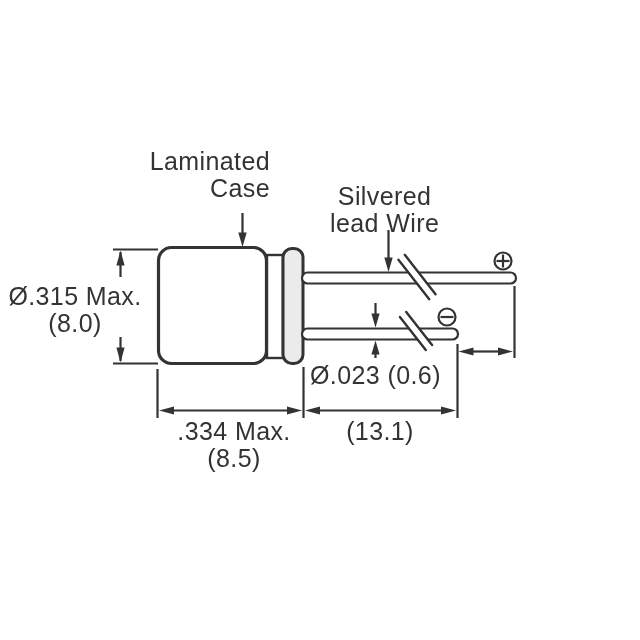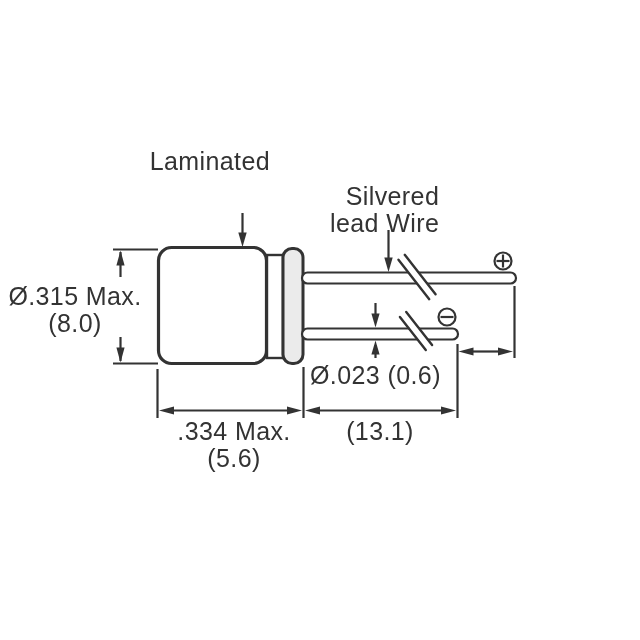--- a/index.html
+++ b/index.html
@@ -24,21 +24,21 @@
   .lbl {
     position: absolute;
     font-size: 25px;
     line-height: 27px;
     letter-spacing: 0.4px;
     white-space: nowrap;
     color: #333333;
   }
   .ta-r { text-align: right; }
   .ta-c { text-align: center; }
-  .ta-l { text-align: right; }
+  .ta-l { text-align: center; }
 </style>
 </head>
 <body>
 
 <div class="stage">
 
   <svg width="640" height="640" viewBox="0 0 640 640">
     <g stroke="#333333" fill="none" stroke-width="2.2">
 
       <rect x="158.5" y="247.5" width="108" height="116" rx="13" fill="#ffffff" stroke-width="3.2"></rect>
@@ -115,37 +115,38 @@
         <line x1="318" y1="410.5" x2="442" y2="410.5"></line>
         <polygon points="305,410.5 320,406.4 320,414.6" stroke="none"></polygon>
         <polygon points="456,410.5 441,406.4 441,414.6" stroke="none"></polygon>
       </g>
 
     </g>
   </svg>
 
   <div class="lbl ta-r" style="left:118px; top:148px; width:152px;">
     <div>Laminated</div>
+    <div>Case</div>
   </div>
 
   <div class="lbl ta-l" style="left:330px; top:183px;">
     <div>Silvered</div>
     <div>lead Wire</div>
   </div>
 
   <div class="lbl ta-c" style="left:-3px; top:283px; width:156px;">
     <div>Ø.315 Max.</div>
     <div>(8.0)</div>
   </div>
 
   <div class="lbl ta-l" style="left:310px; top:362px;">Ø.023 (0.6)</div>
 
   <div class="lbl ta-c" style="left:160px; top:418px; width:148px;">
     <div>.334 Max.</div>
-    <div>(5.6)</div>
+    <div>(8.5)</div>
   </div>
 
   <div class="lbl ta-c" style="left:302px; top:418px; width:156px;">
     <div>(13.1)</div>
   </div>
 
 
 </div>
 
 </body></html>

